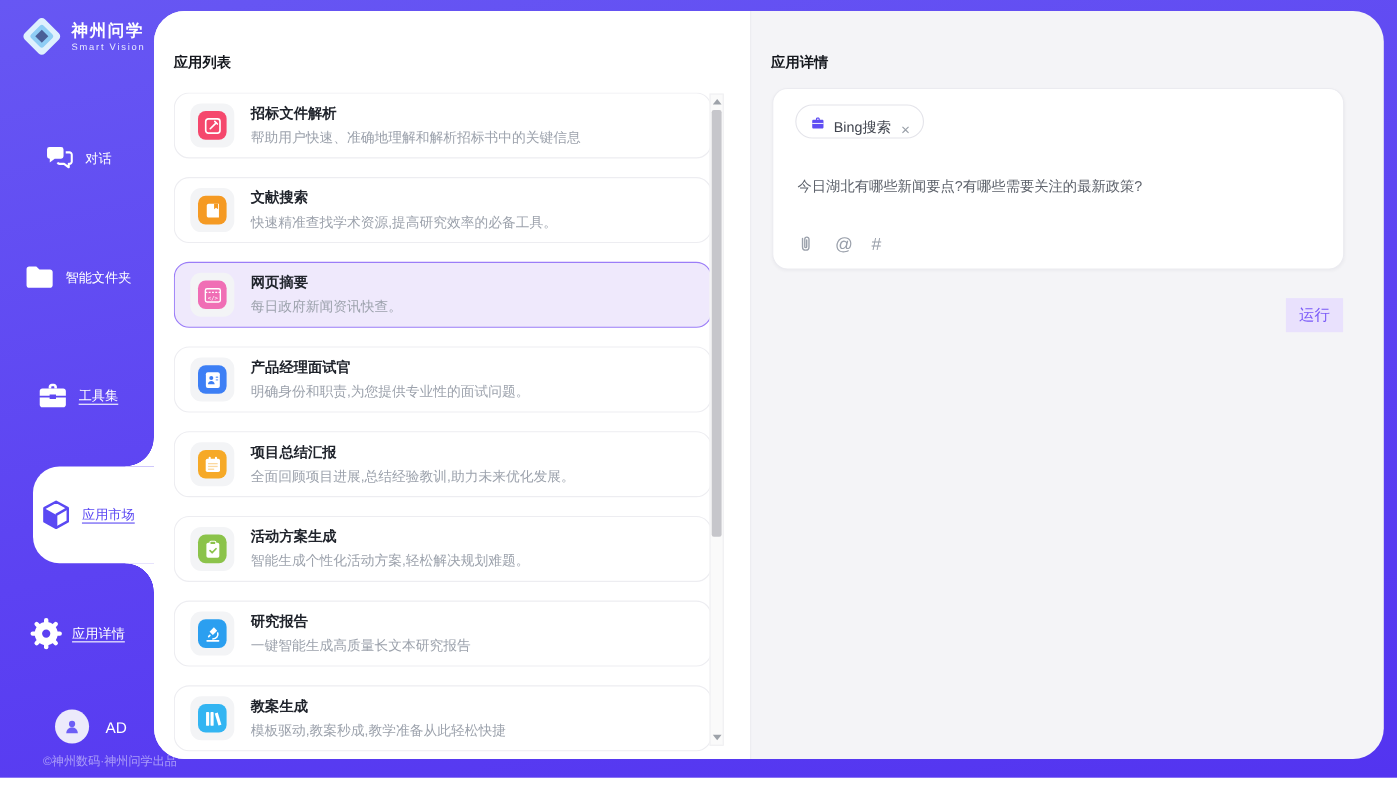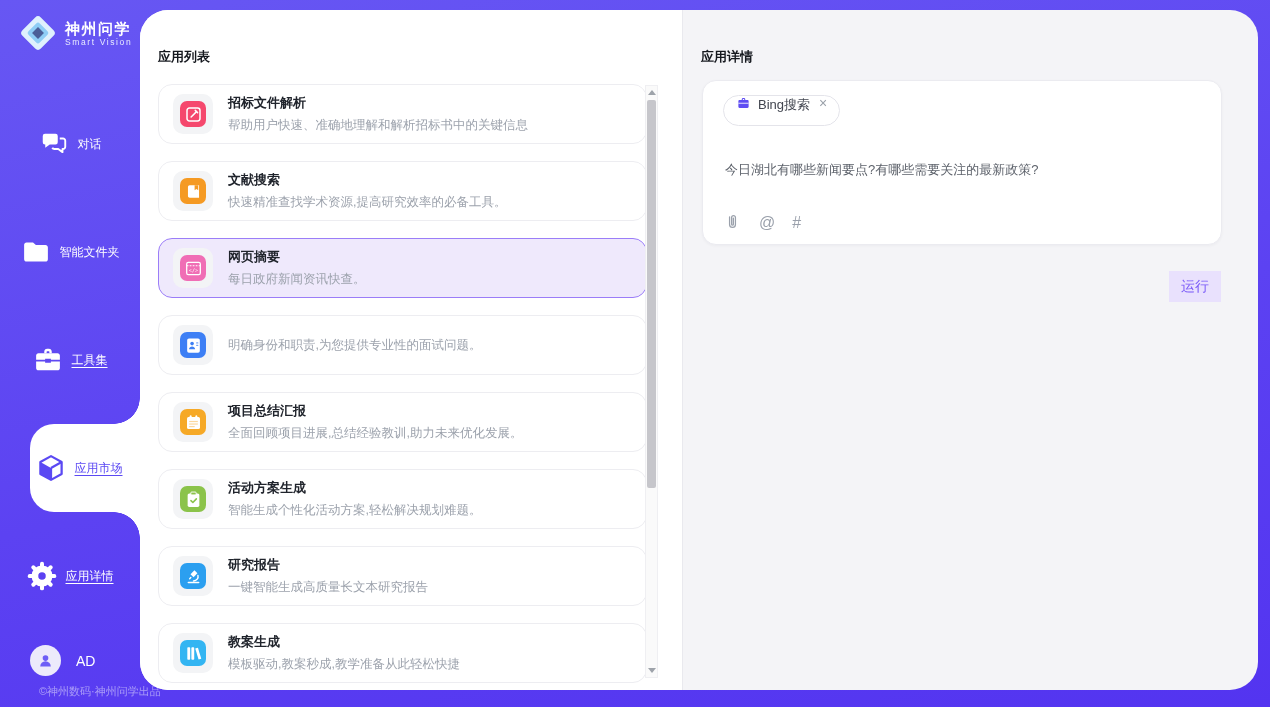--- a/index.html
+++ b/index.html
@@ -22,21 +22,21 @@
   .nav-icon svg { width:30px; height:30px; display:block; }
   .nav-label { color:#fff; font-size:12px; }
   .nav-label.u { text-decoration:underline; text-underline-offset:3px; }
   .nav-item.active { width:110px; margin-left:30px; background:#fff; border-radius:24px 0 0 24px; padding-right:12px; }
   .nav-item.active .nav-label { color:var(--accent,#5b49f3); }
   .nav-item.active::before { content:""; position:absolute; right:0; top:-26px; width:26px; height:26px;
       background:radial-gradient(circle at 0 0, rgba(0,0,0,0) 25.5px, #fff 26px); }
   .nav-item.active::after  { content:""; position:absolute; right:0; bottom:-26px; width:26px; height:26px;
       background:radial-gradient(circle at 0 100%, rgba(0,0,0,0) 25.5px, #fff 26px); }
 
-  .user-row { position:absolute; left:30px; top:645px; display:flex; align-items:center; gap:15px; cursor:pointer; }
+  .user-row { position:absolute; left:50px; top:645px; display:flex; align-items:center; gap:15px; cursor:pointer; }
   .avatar { width:31px; height:31px; border-radius:50%; background:#eceafb; display:flex; align-items:center; justify-content:center; }
   .avatar svg { width:17px; height:17px; }
   .user-name { color:#fff; font-size:14px; }
   .copyright { position:absolute; left:7px; top:684px; color:rgba(255,255,255,.48); font-size:11px; white-space:nowrap;margin-left:32px; }
 
   
   .main-card { position:absolute; left:140px; top:10px; width:1118px; height:680px;
                border-radius:28px; background:#f4f4f7; display:flex; overflow:hidden; z-index:2; }
   .left-panel  { width:543px; background:#fff; position:relative; border-right:1px solid #e9e9ee; }
   .right-panel { flex:1; position:relative; }
@@ -61,21 +61,21 @@
   .sb-btn { position:absolute; left:0; width:11px; height:13px; display:flex; align-items:center; justify-content:center; cursor:pointer; }
   .sb-up { top:0; } .sb-down { bottom:0; }
   .tri-up   { width:0; height:0; border-left:4px solid transparent; border-right:4px solid transparent; border-bottom:5px solid #9ea3aa; }
   .tri-down { width:0; height:0; border-left:4px solid transparent; border-right:4px solid transparent; border-top:5px solid #9ea3aa; }
   .sb-thumb { position:absolute; left:1px; top:14px; width:9px; height:388px; background:#c6c6cb; border-radius:2px; cursor:pointer; }
 
   
   .detail-card { position:absolute; left:19px; top:70px; width:520px; height:165px; background:#fff;
                  border:1px solid #ebebf0; border-radius:14px; box-shadow:0 1px 3px rgba(20,20,40,.04); }
   .chip { position:absolute; left:20px; top:14px; height:31px; background:#fff; border:1px solid #e4e4ea;
-          border-radius:16px; display:inline-flex; align-items:flex-start; gap:7px; padding:0 12px; cursor:pointer; }
+          border-radius:16px; display:inline-flex; align-items:flex-end; gap:7px; padding:0 12px; cursor:pointer; }
   .chip svg { width:15px; height:15px; }
   .chip-label { font-size:13px; color:#41454f; }
   .chip-close { font-size:14px; color:#9aa0a9; margin-left:2px; cursor:pointer; line-height:1; }
   .prompt-text { position:absolute; left:22px; top:80px; right:20px; font-size:13px; color:#5d626b; cursor:text; }
   .attach-row { position:absolute; left:20px; bottom:12px; display:flex; align-items:center; gap:17px; color:#9aa0ab; }
   .attach-row svg { width:19px; height:19px; display:block; cursor:pointer; }
   .txt-ic { font-size:16px; color:#9aa0ab; cursor:pointer; line-height:1; }
   .run-btn { position:absolute; right:37px; top:261px; width:52px; height:31px; border:none;
              background:var(--run-bg,#e9e1fd); color:var(--run-text,#7a5af8); font-size:14px;
              border-radius:0; display:flex; align-items:center; justify-content:center; cursor:pointer;
@@ -231,20 +231,21 @@
                 <svg viewBox="0 0 24 24">
                   <rect x="4" y="3" width="16" height="18" rx="2.2" fill="#fff"></rect>
                   <circle cx="10.2" cy="9.6" r="2.3" fill="currentColor"></circle>
                   <path d="M6.3 16.8c.4-2.4 2-3.6 3.9-3.6s3.5 1.2 3.9 3.6z" fill="currentColor"></path>
                   <rect x="15.2" y="8" width="3" height="1.6" rx=".8" fill="currentColor" opacity=".7"></rect>
                   <rect x="15.2" y="11" width="3" height="1.6" rx=".8" fill="currentColor" opacity=".7"></rect>
                 </svg>
               </span>
             </span>
             <span class="app-texts">
+              <div class="app-title">产品经理面试官</div>
               <div class="app-desc">明确身份和职责,为您提供专业性的面试问题。</div>
             </span>
           </div>
           <div class="app-item">
             <span class="icon-box">
               <span class="glyph-box" style="background: rgb(246, 169, 39); color: rgb(246, 169, 39);">
                 <svg viewBox="0 0 24 24">
                   <rect x="3.8" y="5" width="16.4" height="15.2" rx="2" fill="#fff"></rect>
                   <rect x="7.2" y="2.8" width="2.4" height="4.4" rx="1.2" fill="#fff"></rect>
                   <rect x="14.4" y="2.8" width="2.4" height="4.4" rx="1.2" fill="#fff"></rect>

